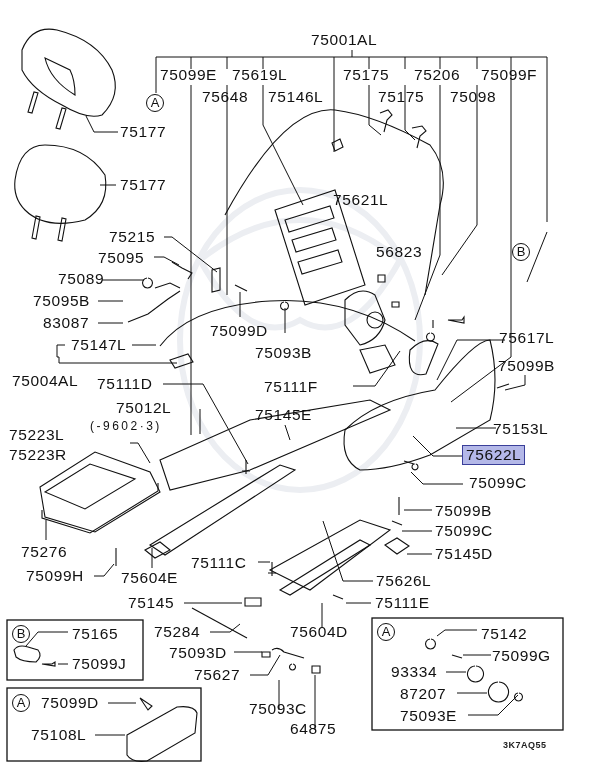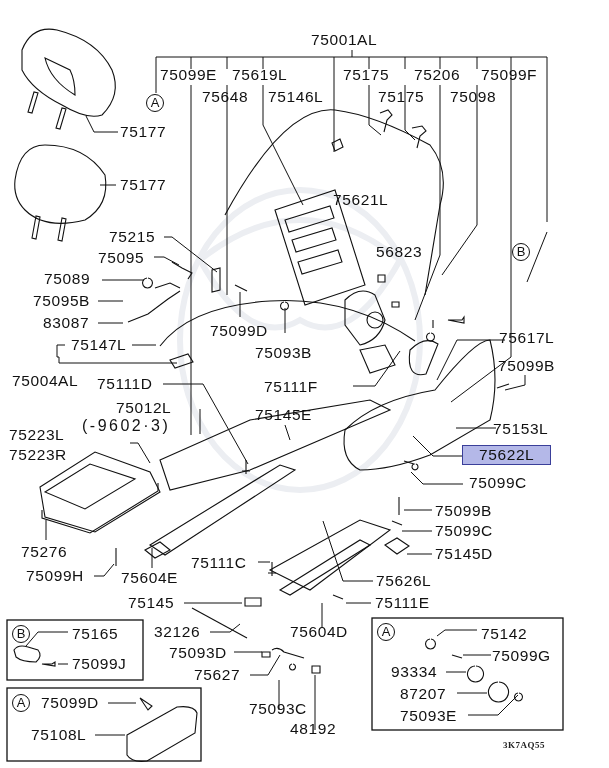--- a/index.html
+++ b/index.html
@@ -1,20 +1,20 @@
 <!DOCTYPE html>
 <html><head>
 <meta charset="utf-8">
 <style>
   html,body{margin:0;padding:0;background:#ffffff;}
   body{width:609px;height:768px;position:relative;overflow:hidden;font-family:"Liberation Sans",sans-serif;}
   #diagram{position:absolute;left:0;top:0;width:609px;height:768px;}
   .lbl{position:absolute;font-family:"Liberation Sans",sans-serif;font-size:15.5px;color:#111;letter-spacing:0.6px;line-height:18px;white-space:nowrap;}
-  .hl{background:#b4b8e8;outline:1px solid #3a3f9a;padding:0 16px;}
-  .code{position:absolute;font-family:Liberation Serif, serif;font-size:9px;font-weight:bold;color:#222;letter-spacing:0.5px;}
+  .hl{background:#b4b8e8;outline:1px solid #3a3f9a;padding:0 3px;}
+  .code{position:absolute;font-family:Liberation Sans, sans-serif;font-size:9px;font-weight:bold;color:#222;letter-spacing:0.5px;}
   .ref{position:absolute;font-family:"Liberation Sans",sans-serif;font-size:13px;color:#111;width:16px;height:16px;border:1.3px solid #111;border-radius:50%;text-align:center;line-height:16px;}
   svg .part{fill:none;stroke:#111;stroke-width:1.1;}
   svg .lead{fill:none;stroke:#111;stroke-width:1;}
   svg .box{fill:none;stroke:#111;stroke-width:1.3;}
   svg .wm{fill:none;stroke:#eceef2;stroke-width:6;}
 </style>
 </head>
 <body>
 
 <svg id="diagram" viewBox="0 0 609 768" xmlns="http://www.w3.org/2000/svg">
@@ -176,57 +176,57 @@
 <div class="lbl" style="left:378px;top:88px">75175</div>
 <div class="lbl" style="left:450px;top:88px">75098</div>
 
 <div class="ref" style="left:146px;top:94px">A</div>
 <div class="ref" style="left:512px;top:243px">B</div>
 
 <div class="lbl" style="left:120px;top:123px">75177</div>
 <div class="lbl" style="left:120px;top:176px">75177</div>
 <div class="lbl" style="left:109px;top:228px">75215</div>
 <div class="lbl" style="left:98px;top:249px">75095</div>
-<div class="lbl" style="left:44px;top:270px">75089</div>
+<div class="lbl" style="left:58px;top:270px">75089</div>
 <div class="lbl" style="left:33px;top:292px">75095B</div>
 <div class="lbl" style="left:43px;top:314px">83087</div>
 <div class="lbl" style="left:71px;top:336px">75147L</div>
 <div class="lbl" style="left:12px;top:372px">75004AL</div>
 <div class="lbl" style="left:210px;top:322px">75099D</div>
 <div class="lbl" style="left:255px;top:344px">75093B</div>
 <div class="lbl" style="left:333px;top:191px">75621L</div>
 <div class="lbl" style="left:376px;top:243px">56823</div>
 <div class="lbl" style="left:499px;top:329px">75617L</div>
 <div class="lbl" style="left:498px;top:357px">75099B</div>
 <div class="lbl" style="left:97px;top:375px">75111D</div>
 <div class="lbl" style="left:264px;top:378px">75111F</div>
 <div class="lbl" style="left:116px;top:399px">75012L</div>
-<div class="lbl" style="left:82px;top:417px;letter-spacing:2.5px;font-size:16px">(-9602·3)</div>
+<div class="lbl" style="left:90px;top:417px;letter-spacing:2.5px;font-size:12px">(-9602·3)</div>
 <div class="lbl" style="left:255px;top:406px">75145E</div>
 <div class="lbl" style="left:493px;top:420px">75153L</div>
 <div class="lbl hl" style="left:463px;top:446px">75622L</div>
 <div class="lbl" style="left:469px;top:474px">75099C</div>
 <div class="lbl" style="left:9px;top:426px">75223L</div>
 <div class="lbl" style="left:9px;top:446px">75223R</div>
 <div class="lbl" style="left:21px;top:543px">75276</div>
 <div class="lbl" style="left:26px;top:567px">75099H</div>
 <div class="lbl" style="left:121px;top:569px">75604E</div>
 <div class="lbl" style="left:191px;top:554px">75111C</div>
 <div class="lbl" style="left:435px;top:502px">75099B</div>
 <div class="lbl" style="left:435px;top:522px">75099C</div>
 <div class="lbl" style="left:435px;top:545px">75145D</div>
 <div class="lbl" style="left:376px;top:572px">75626L</div>
 <div class="lbl" style="left:128px;top:594px">75145</div>
 <div class="lbl" style="left:375px;top:594px">75111E</div>
-<div class="lbl" style="left:154px;top:623px">32126</div>
+<div class="lbl" style="left:154px;top:623px">75284</div>
 <div class="lbl" style="left:290px;top:623px">75604D</div>
 <div class="lbl" style="left:169px;top:644px">75093D</div>
 <div class="lbl" style="left:194px;top:666px">75627</div>
 <div class="lbl" style="left:249px;top:700px">75093C</div>
-<div class="lbl" style="left:290px;top:720px">48192</div>
+<div class="lbl" style="left:290px;top:720px">64875</div>
 
 <div class="ref" style="left:12px;top:625px">B</div>
 <div class="lbl" style="left:72px;top:625px">75165</div>
 <div class="lbl" style="left:72px;top:655px">75099J</div>
 
 <div class="ref" style="left:12px;top:694px">A</div>
 <div class="lbl" style="left:41px;top:694px">75099D</div>
 <div class="lbl" style="left:31px;top:726px">75108L</div>
 
 <div class="ref" style="left:377px;top:623px">A</div>

